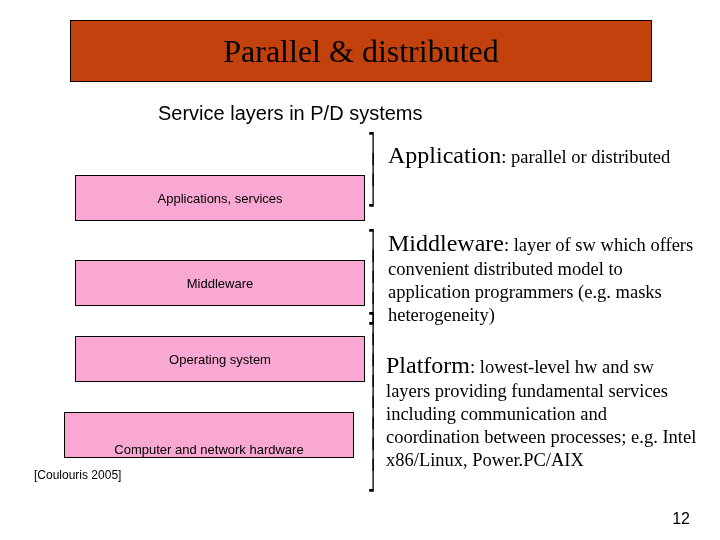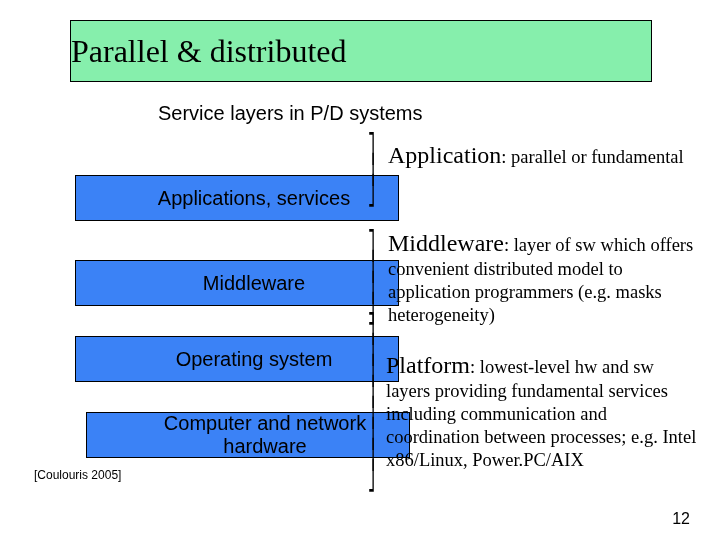--- a/index.html
+++ b/index.html
@@ -12,51 +12,50 @@
     color: black;
     position: relative;
   }
   .title-box {
     position: absolute;
     top: 20px;
     left: 70px;
     width: 580px;
     height: 60px;
     border: 1.5px solid black;
-    background: #86efac;
+    background: #c2410c;
     display: flex;
     align-items: center;
-    justify-content: flex-start;
+    justify-content: center;
   }
   .title-box span {
     font-size: 32px;
   }
   .subtitle {
     position: absolute;
     top: 102px;
     left: 158px;
     font-family: Arial, Helvetica, sans-serif;
     font-size: 20px;
   }
   .layer-box {
     position: absolute;
     border: 1.5px solid black;
-    background: #3b82f6;
+    background: #f9a8d4;
     display: flex;
     align-items: center;
     justify-content: center;
     font-family: Arial, Helvetica, sans-serif;
-    font-size: 20px;
+    font-size: 13px;
     text-align: center;
-    padding-left: 34px;
   }
   .layer-apps { top: 175px; left: 75px; width: 288px; height: 44px; }
   .layer-mw   { top: 260px; left: 75px; width: 288px; height: 44px; }
   .layer-os   { top: 336px; left: 75px; width: 288px; height: 44px; }
-  .layer-hw   { top: 412px; left: 86px; width: 288px; height: 44px; }
+  .layer-hw   { top: 412px; left: 64px; width: 288px; height: 44px; align-items: flex-end; }
   .btext {
     position: absolute;
     font-size: 18.5px;
     line-height: 1.25;
   }
   .btext .lead { font-size: 24px; }
   .cite {
     position: absolute;
     top: 468px;
     left: 34px;
@@ -105,21 +104,21 @@
 </div>
 <div class="layer-box layer-hw">
   <span>Computer and network hardware</span>
 </div>
 
 <div class="bracket br-app">⎤<br>⎥<br>⎦</div>
 <div class="bracket br-mw">⎤<br>⎥<br>⎥<br>⎦</div>
 <div class="bracket br-plat"><span class="bl">⎤<br>⎥<br>⎥<br>⎥<br>⎥<br>⎥<br>⎥<br>⎦</span></div>
 
 <div class="btext" style="top:140px; left:388px; width:310px;">
-  <span class="lead">Application</span><span>: parallel or fundamental</span>
+  <span class="lead">Application</span><span>: parallel or distributed</span>
 </div>
 
 <div class="btext" style="top:228px; left:388px; width:310px;">
   <span class="lead">Middleware</span><span>: layer of sw which offers convenient distributed model to application programmers (e.g. masks heterogeneity)</span>
 </div>
 
 <div class="btext" style="top:350px; left:386px; width:316px;">
   <span class="lead">Platform</span><span>: lowest-level hw and sw layers providing fundamental services including communication and coordination between processes; e.g. Intel x86/Linux, Power.PC/AIX</span>
 </div>
 

